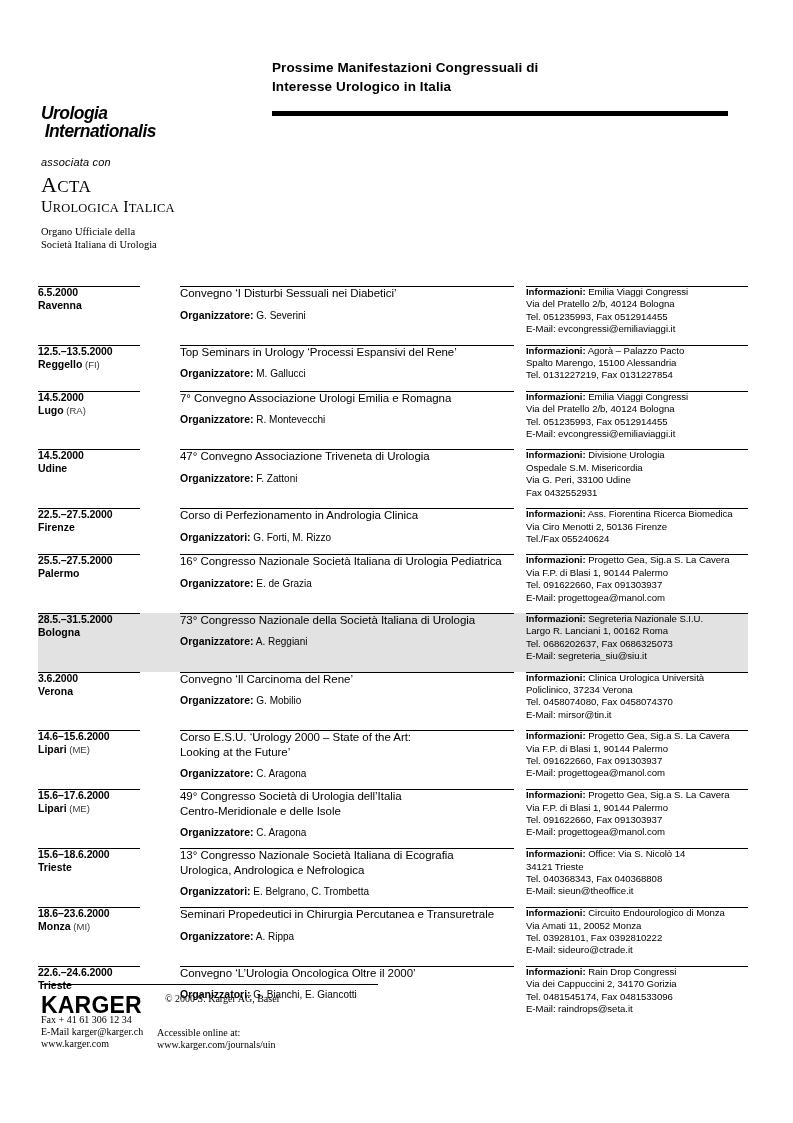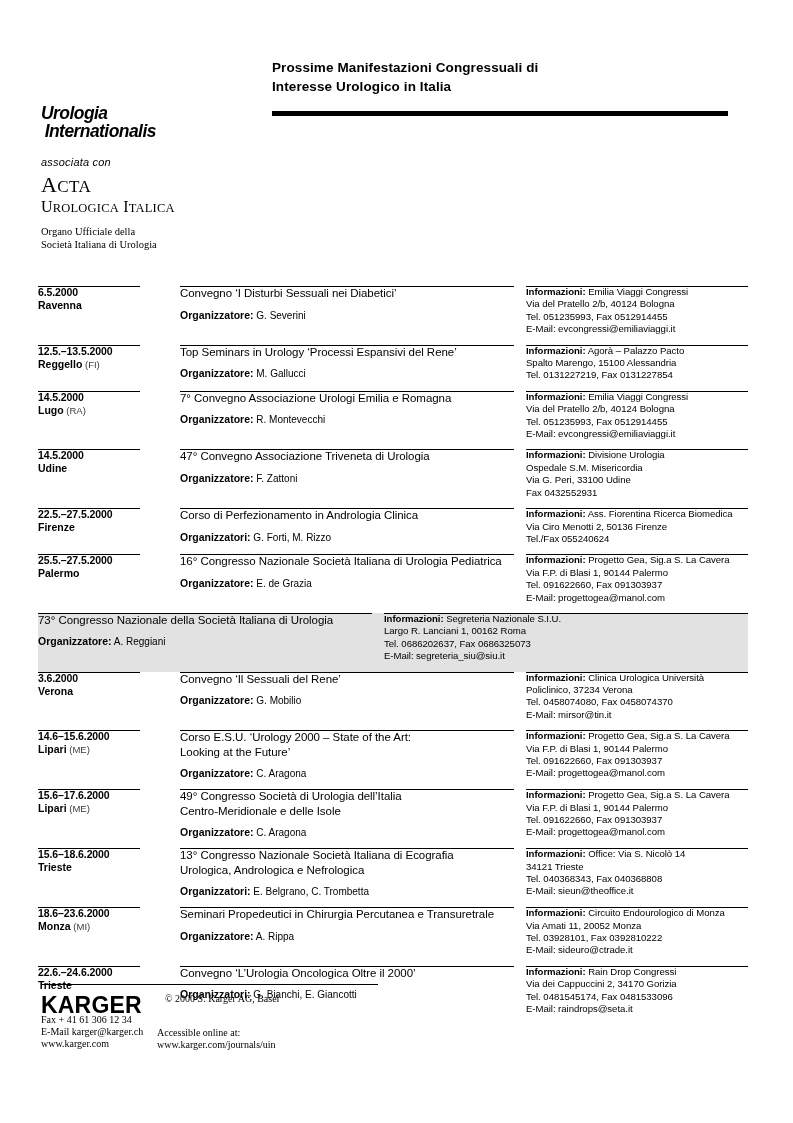--- a/index.html
+++ b/index.html
@@ -347,41 +347,45 @@
           <div class="event-org"><b>Organizzatore:</b><span> E. de Grazia</span></div>
         </div>
         <div class="col c-info">
           <div class="info-line"><b>Informazioni:</b><span> Progetto Gea, Sig.a S. La Cavera</span></div>
           <div class="info-line">Via F.P. di Blasi 1, 90144 Palermo</div>
           <div class="info-line">Tel. 091622660, Fax 091303937</div>
           <div class="info-line">E-Mail: progettogea@manol.com</div>
         </div>
       </div>
       <div class="row hl">
+        <div class="col c-date">
+          <div class="date-main">28.5.–31.5.2000</div>
+          <div class="date-city"><span>Bologna</span></div>
+        </div>
         <div class="col c-event">
           <div class="event-title">
             <div>73° Congresso Nazionale della Società Italiana di Urologia</div>
           </div>
           <div class="event-org"><b>Organizzatore:</b><span> A. Reggiani</span></div>
         </div>
         <div class="col c-info">
           <div class="info-line"><b>Informazioni:</b><span> Segreteria Nazionale S.I.U.</span></div>
           <div class="info-line">Largo R. Lanciani 1, 00162 Roma</div>
           <div class="info-line">Tel. 0686202637, Fax 0686325073</div>
           <div class="info-line">E-Mail: segreteria_siu@siu.it</div>
         </div>
       </div>
       <div class="row">
         <div class="col c-date">
           <div class="date-main">3.6.2000</div>
           <div class="date-city"><span>Verona</span></div>
         </div>
         <div class="col c-event">
           <div class="event-title">
-            <div>Convegno ‘Il Sessuali del Rene’</div>
+            <div>Convegno ‘Il Carcinoma del Rene’</div>
           </div>
           <div class="event-org"><b>Organizzatore:</b><span> G. Mobilio</span></div>
         </div>
         <div class="col c-info">
           <div class="info-line"><b>Informazioni:</b><span> Clinica Urologica Università</span></div>
           <div class="info-line">Policlinico, 37234 Verona</div>
           <div class="info-line">Tel. 0458074080, Fax 0458074370</div>
           <div class="info-line">E-Mail: mirsor@tin.it</div>
         </div>
       </div>

